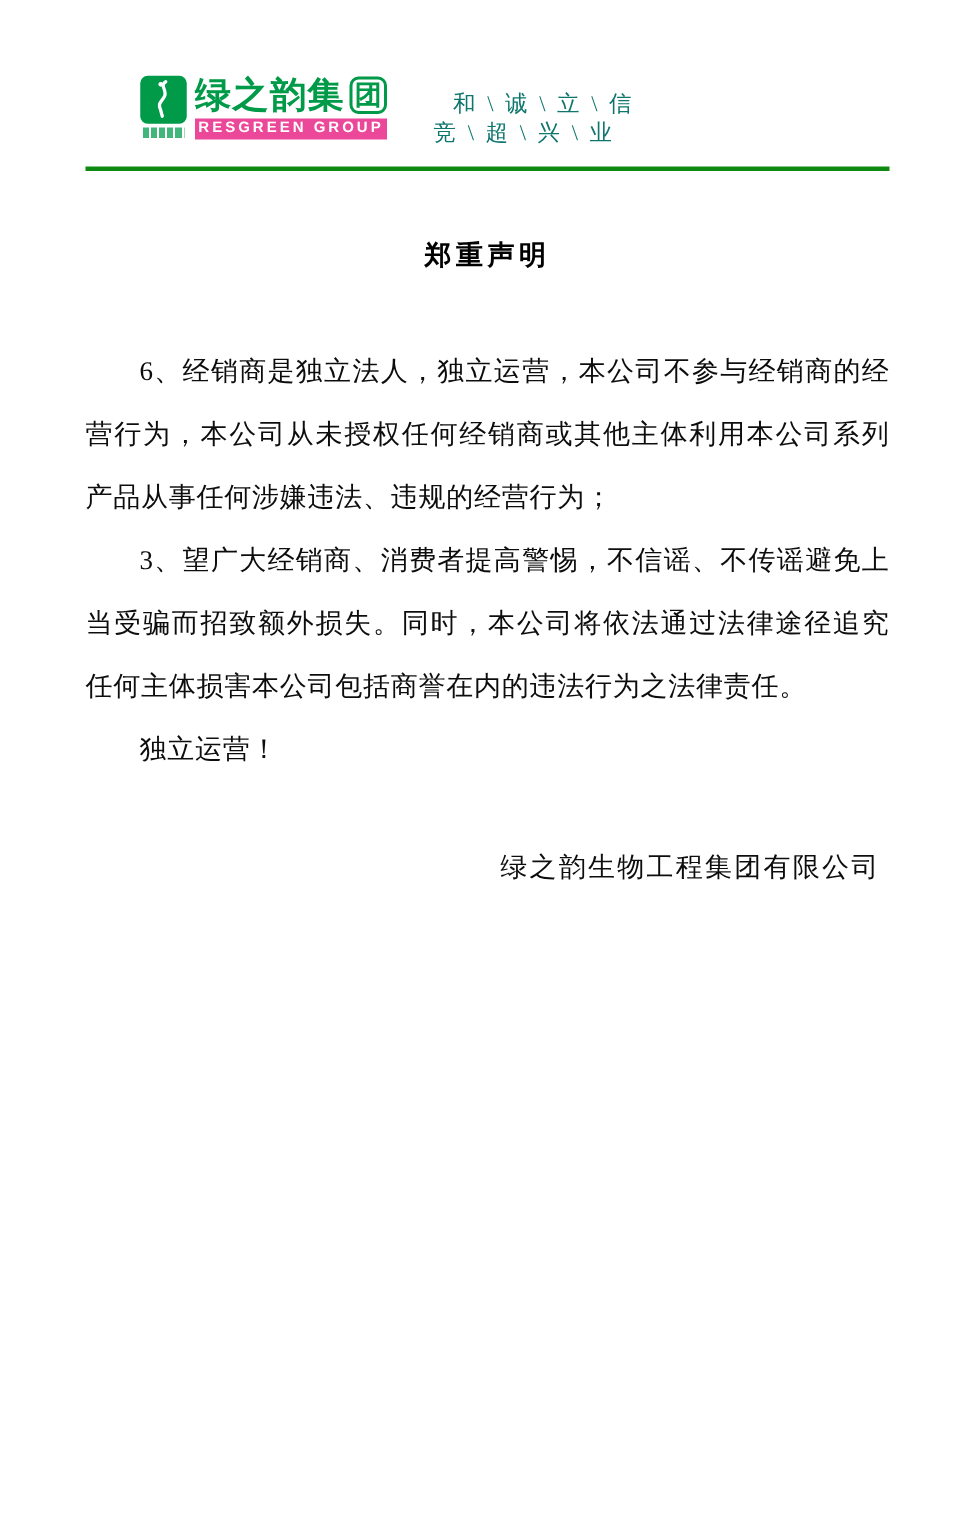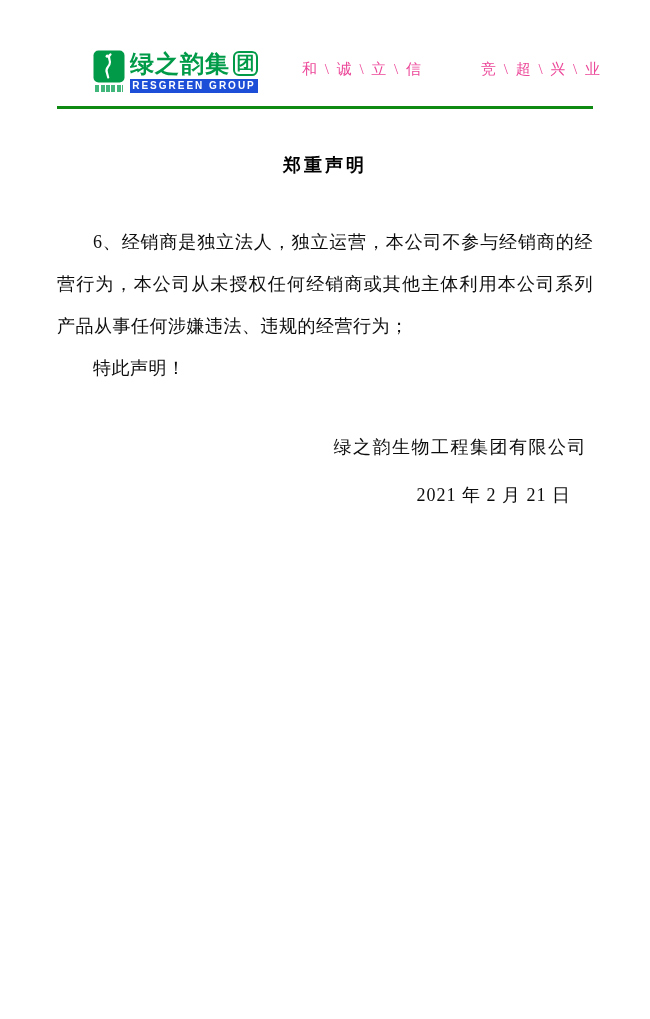--- a/index.html
+++ b/index.html
@@ -69,40 +69,41 @@
     width: 25px;
     height: 25px;
     border: 2.5px solid #009a48;
     border-radius: 6px;
     font-size: 18px;
     margin-left: 3px;
     letter-spacing: 0;
   }
   .logo-bar {
     margin-top: 2px;
-    background: #1d4ed8;
+    background: #ec4899;
     color: #ffffff;
     font-family: "Liberation Sans", "DejaVu Sans", sans-serif;
     font-weight: 700;
     font-size: 10px;
     letter-spacing: 2px;
     text-align: center;
     padding: 1px 2px 2px;
     white-space: nowrap;
   }
   .slogans {
     display: flex;
     margin-top: 10px;
     font-size: 15px;
-    color: #ec4899;
+    color: #0f766e;
     letter-spacing: 2px;
     white-space: nowrap;
+    flex-direction: column;
   }
   .slogan-left  { margin-left: 44px; }
-  .slogan-right { margin-left: 58px; }
+  .slogan-right { margin-left: 31px; }
 
   
   .rule {
     margin-top: 13px;
     height: 3px;
     background: #0e8a12;
   }
 
   
   .doc-title {
@@ -171,19 +172,19 @@
       <span class="slogan-right">竞 \ 超 \ 兴 \ 业</span>
     </div>
   </div>
 
   <div class="rule"></div>
 
   <h1 class="doc-title">郑重声明</h1>
 
   <div class="doc-body">
     <p>6、经销商是独立法人，独立运营，本公司不参与经销商的经营行为，本公司从未授权任何经销商或其他主体利用本公司系列产品从事任何涉嫌违法、违规的经营行为；</p>
-    <p>特此声明！</p>
+    <p>3、望广大经销商、消费者提高警惕，不信谣、不传谣避免上当受骗而招致额外损失。同时，本公司将依法通过法律途径追究任何主体损害本公司包括商誉在内的违法行为之法律责任。</p>
+    <p>独立运营！</p>
   </div>
 
   <div class="signature">绿之韵生物工程集团有限公司</div>
-  <div class="date">2021 年 2 月 21 日</div>
 
 </div>
 
 </body></html>

